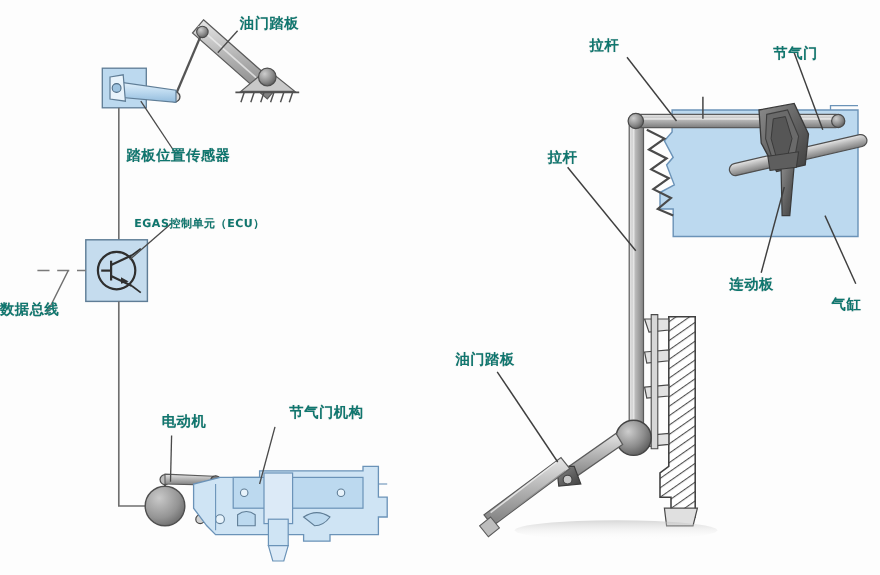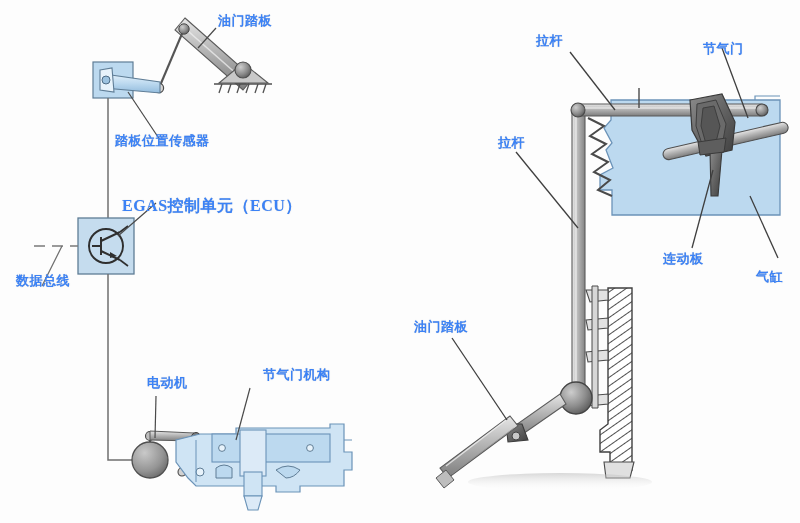--- a/index.html
+++ b/index.html
@@ -4,27 +4,27 @@
 <style>
   html,body{margin:0;padding:0;background:#ffffff;}
   body{width:800px;height:523px;overflow:hidden;
        font-family:"DejaVu Sans","Liberation Sans",sans-serif;}
   #stage{position:relative;width:800px;height:523px;background:#fdfdfd;}
   svg{display:block;}
   .lbl{
     position:absolute;
     font-family:"DejaVu Sans","Liberation Sans",sans-serif;
     font-size:13px;
-    color:#3b82f6;
+    color:#0f766e;
     white-space:nowrap;
     letter-spacing:0.5px;
     font-weight:600;
     text-shadow:0 0 1px rgba(120,120,120,.35);
   }
-  .lbl.sm{font-size:16px;font-family:Liberation Serif, serif;}
+  .lbl.sm{font-size:10px;}
 </style>
 </head>
 <body>
 
 <div id="stage">
 
   <svg width="800" height="523" viewBox="0 0 800 523">
     <defs>
       <linearGradient id="rodGrad" x1="0" y1="0" x2="0" y2="1">
         <stop offset="0%" stop-color="#e6e6e6"></stop>
@@ -239,21 +239,21 @@
       </g>
     </g>
   </svg>
 
   <div class="lbl" style="left:218px; top:12px;">油门踏板</div>
 
   <div class="lbl" style="left:115px; top:132px;">踏板位置传感器</div>
 
   <div class="lbl sm" style="left:122px; top:196px;">EGAS控制单元（ECU）</div>
 
-  <div class="lbl" style="left:16px; top:272px;">数据总线</div>
+  <div class="lbl" style="left:0; top:272px;">数据总线</div>
 
   <div class="lbl" style="left:131px; top:374px;margin-left:16px;">电动机</div>
 
   <div class="lbl" style="left:215px; top:366px;margin-left:48px;">节气门机构</div>
 
   <div class="lbl" style="left:536px; top:32px;">拉杆</div>
 
   <div class="lbl" style="left:498px; top:134px;">拉杆</div>
 
   <div class="lbl" style="left:703px; top:28px;margin-top:12px;">节气门</div>

